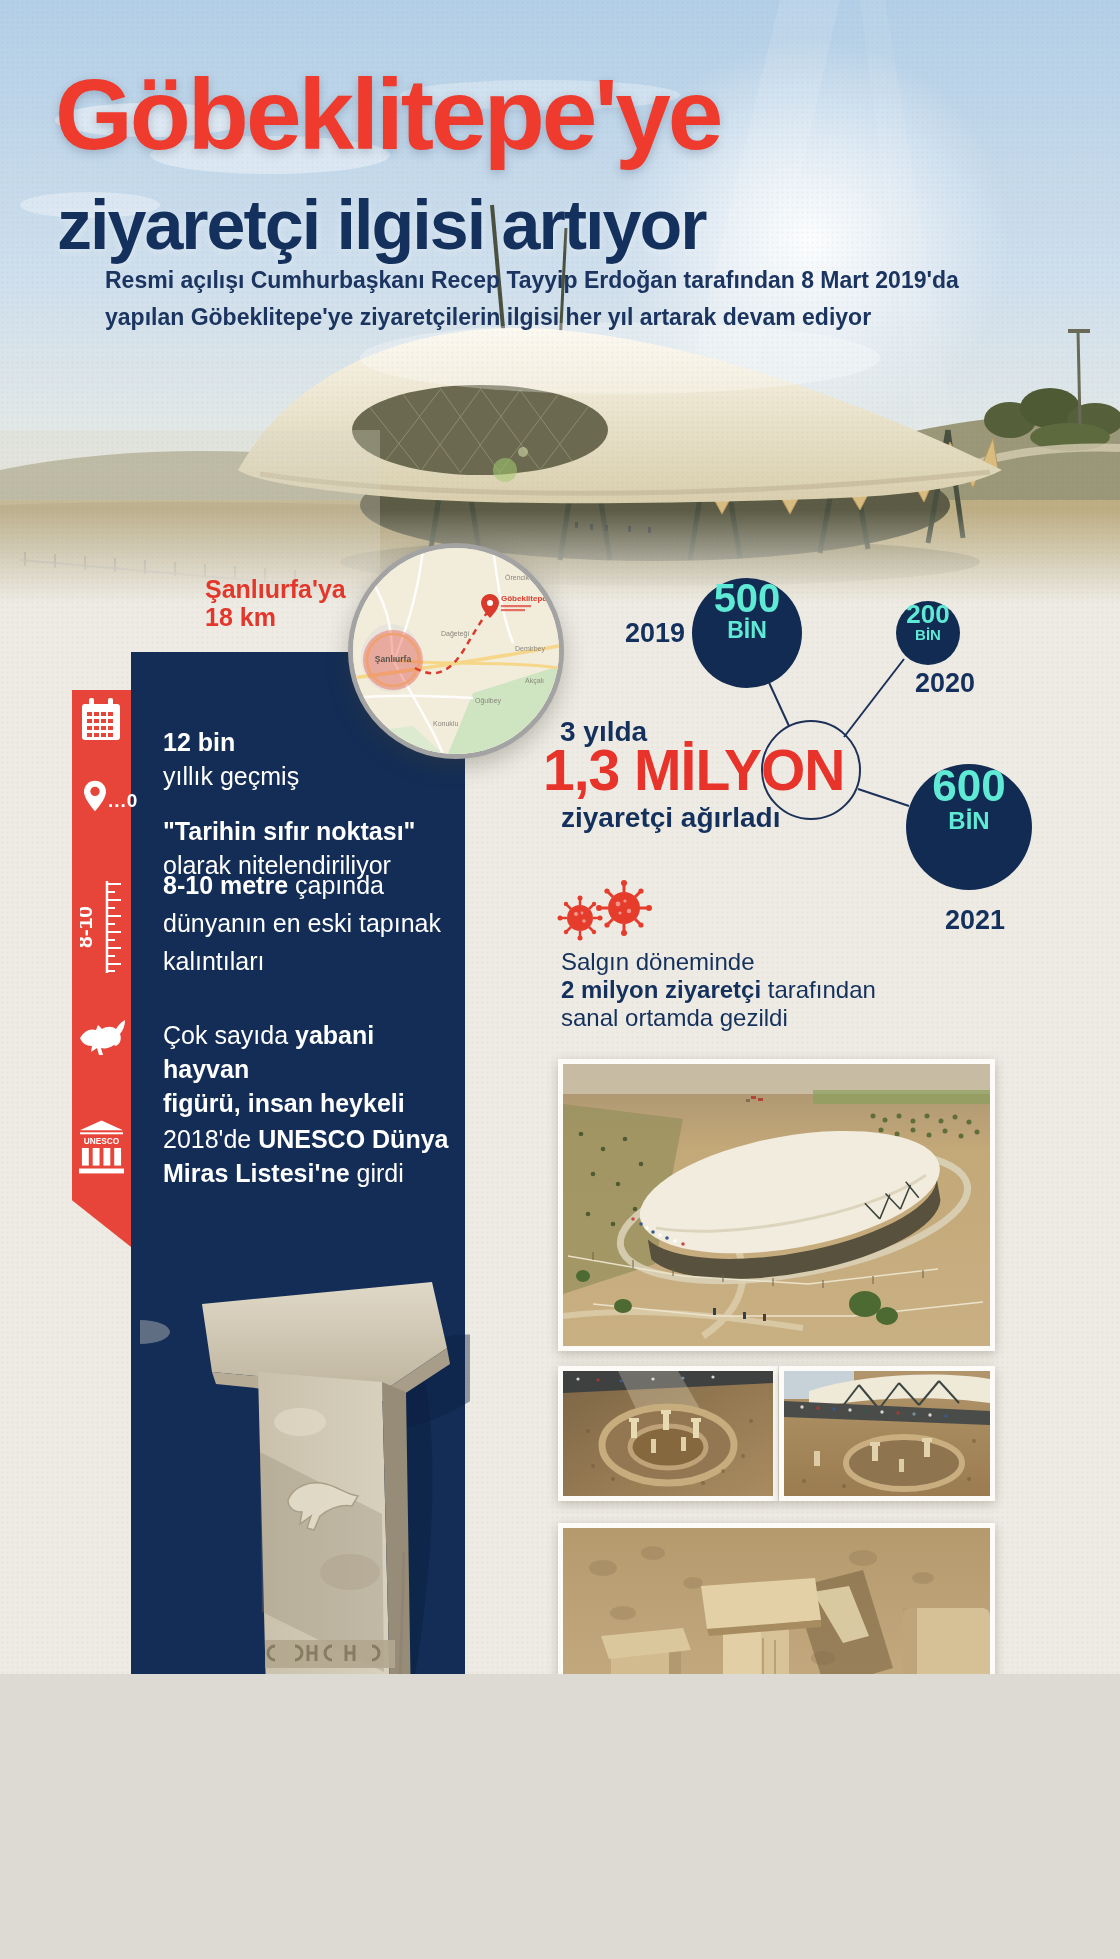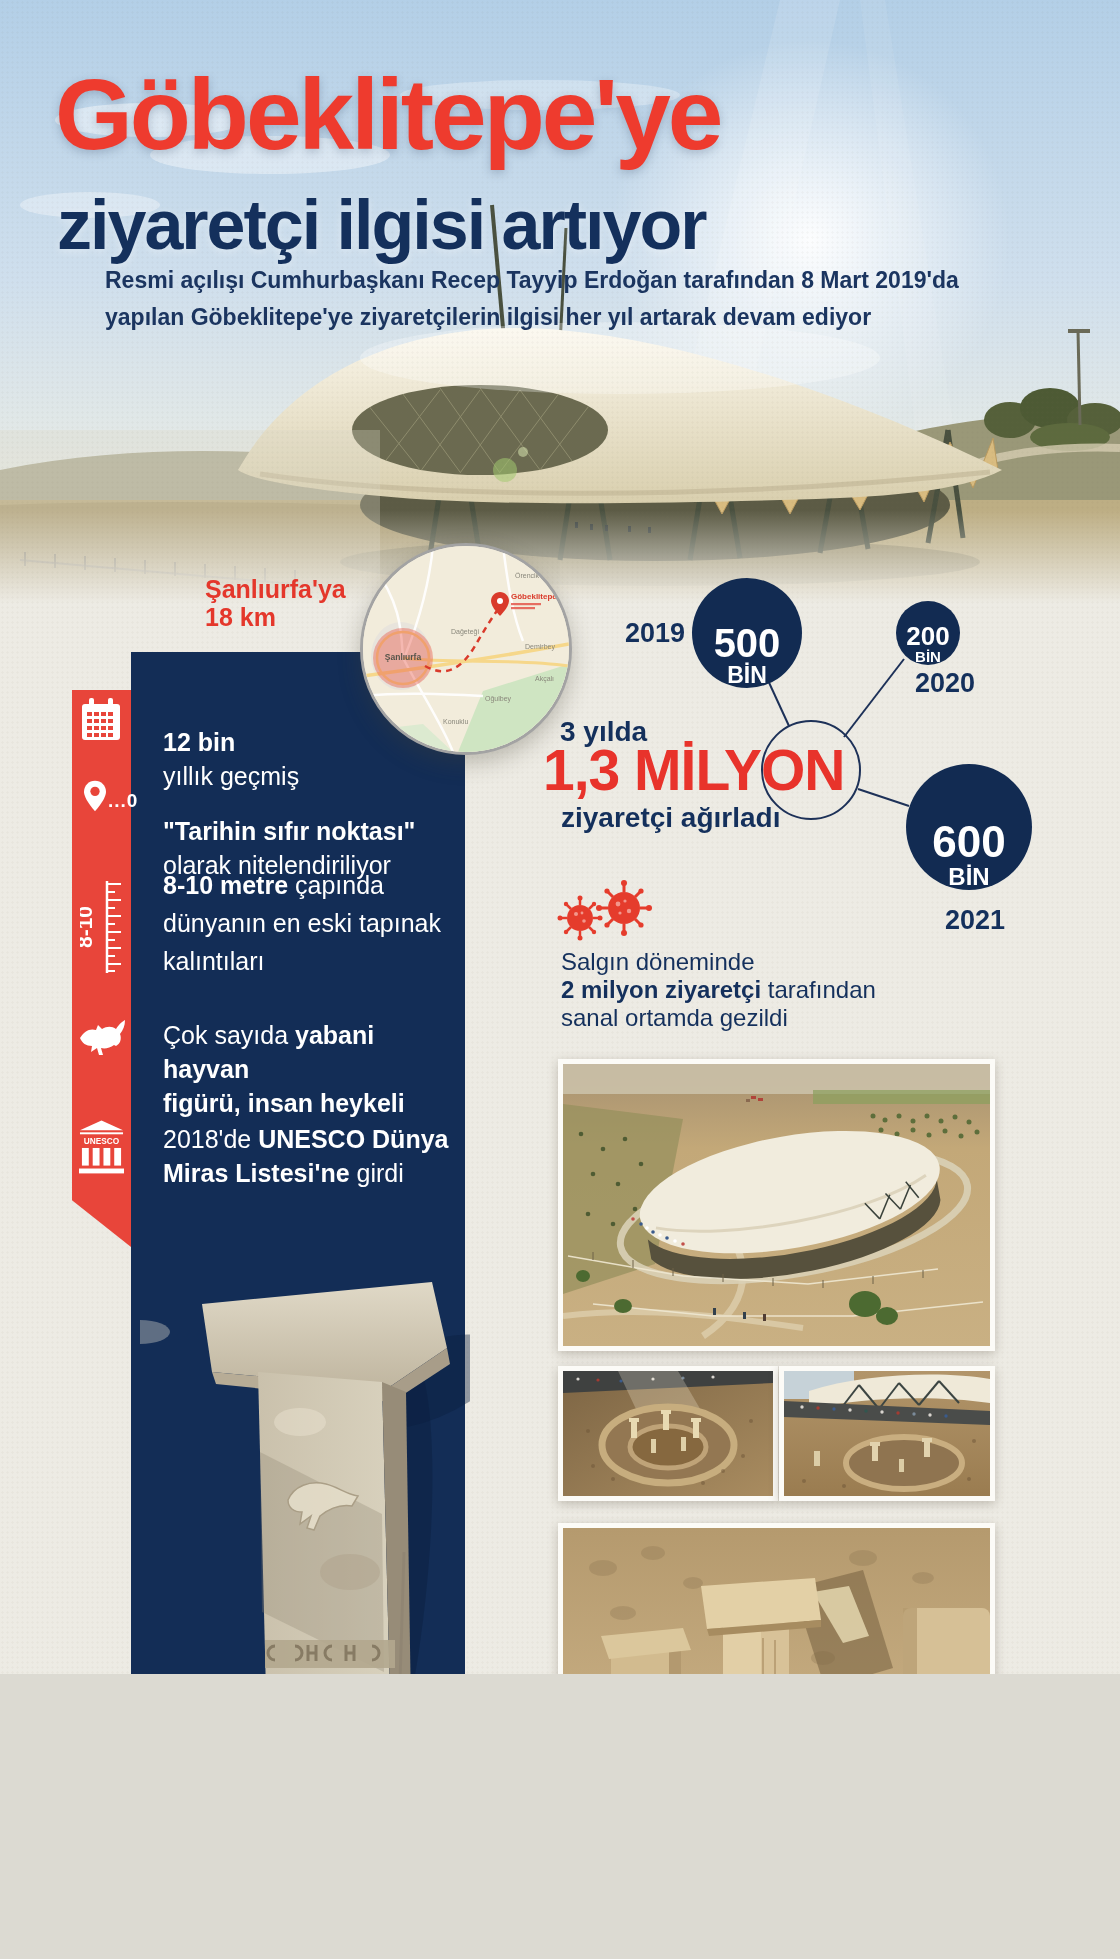--- a/index.html
+++ b/index.html
@@ -18,27 +18,27 @@
   
   .navy-panel{left:131px;top:652px;width:334px;height:1154px;background:#132d56;z-index:3;}
   .red-strip{left:72px;top:690px;width:59px;height:557px;background:#e8453a;z-index:4;
     clip-path:polygon(0 0,100% 0,100% 100%,0 91.6%);}
   .icon{z-index:5;}
   .fact{position:absolute;left:163px;width:296px;color:#ffffff;font-size:25px;line-height:34px;z-index:5;font-weight:400;}
   .fact b{font-weight:800;}
   .pin-row{display:flex;align-items:flex-end;z-index:5;}
   .pin-ellip{color:#fff;font-size:19px;font-weight:800;letter-spacing:1px;line-height:1;margin:0 0 2px 2px;}
   
-  .map-wrap{left:360px;top:543px;width:206px;height:206px;border:3px solid #a3a3a3;border-radius:50%;
+  .map-wrap{left:348px;top:543px;width:206px;height:206px;border:5px solid #a3a3a3;border-radius:50%;
     overflow:hidden;z-index:6;box-shadow:0 8px 22px rgba(70,65,50,.3);background:#f2ecdb;}
   .dist-label{left:205px;top:575px;width:175px;z-index:6;color:#e4372b;
     font-size:25px;font-weight:800;line-height:28px;}
   
-  .circle{border-radius:50%;background:#122b52;color:#ffffff;display:flex;flex-direction:column;
-    align-items:center;justify-content:flex-end;z-index:5;text-align:center;}
+  .circle{border-radius:50%;background:#122b52;color:#5eead4;display:flex;flex-direction:column;
+    align-items:center;justify-content:flex-start;z-index:5;text-align:center;}
   .yr{position:absolute;color:#14305c;font-size:27px;font-weight:700;z-index:5;}
   .total-pre{left:560px;top:716px;font-size:28px;color:#14305c;font-weight:700;z-index:5;}
   .total-val{left:543px;top:742px;font-size:57px;color:#e8332b;font-weight:800;letter-spacing:-1px;z-index:7;line-height:1;}
   .total-suf{left:561px;top:802px;font-size:28px;color:#14305c;font-weight:600;z-index:5;}
   .pandemic{left:561px;top:948px;z-index:5;color:#14305c;font-size:24px;line-height:28px;font-weight:500;}
   .pandemic b{font-weight:800;}
   
   .photo{border:5px solid #fcfbf7;box-shadow:0 3px 10px rgba(80,70,50,.28);z-index:5;background:#c3a878;font-size:0;}
   
   .foot-line{left:57px;top:1896px;width:948px;height:2px;background:#232a38;z-index:5;}

